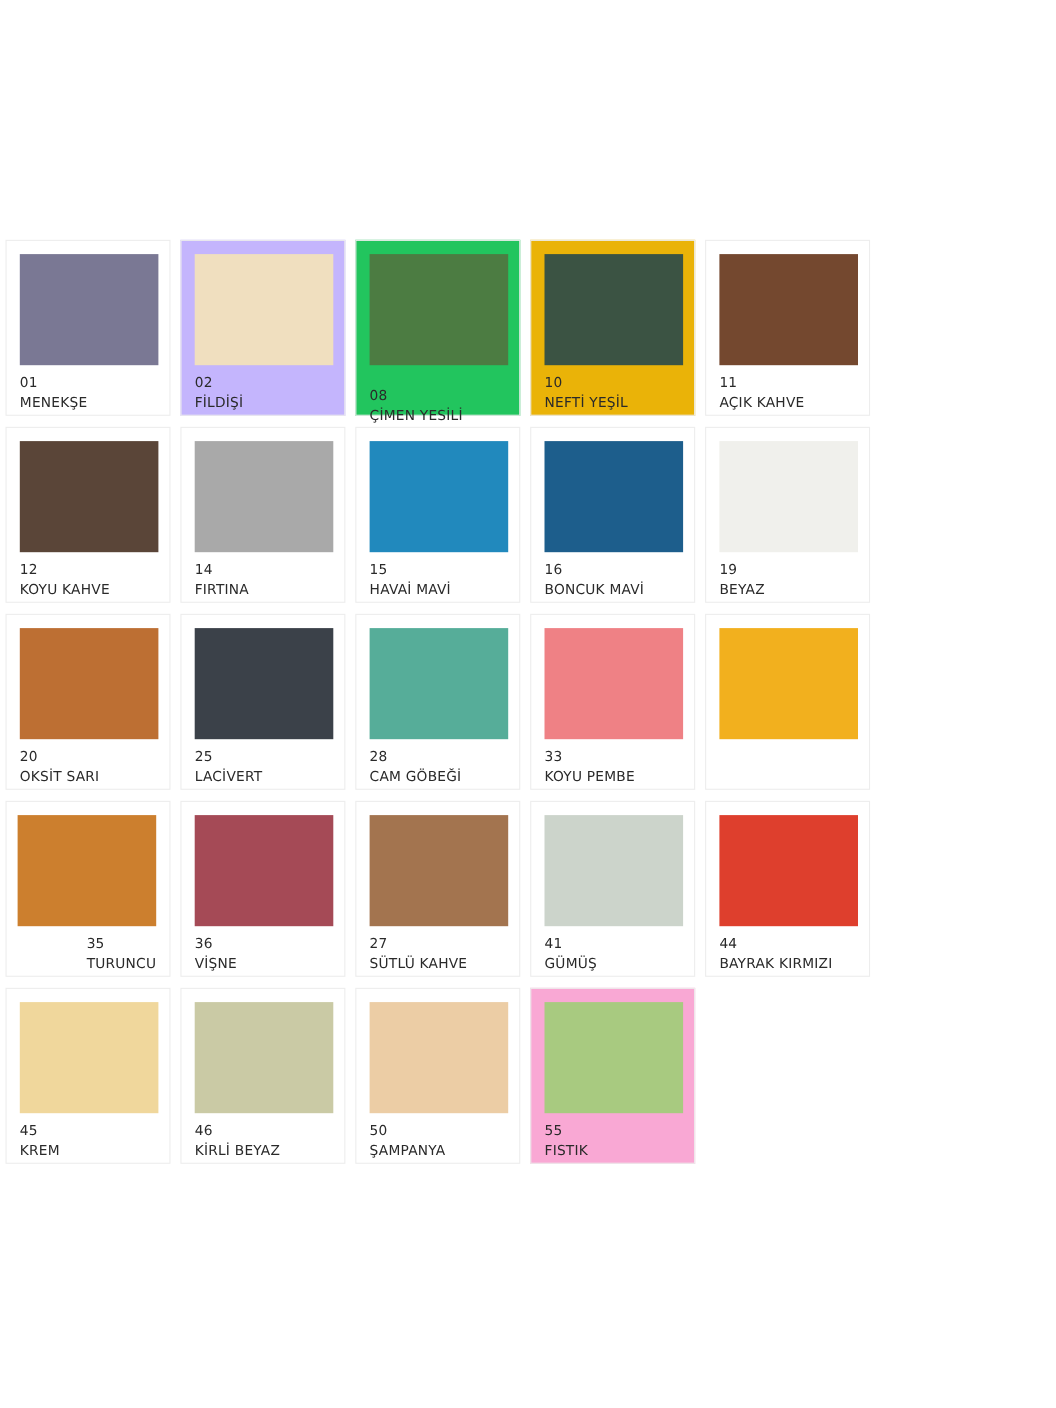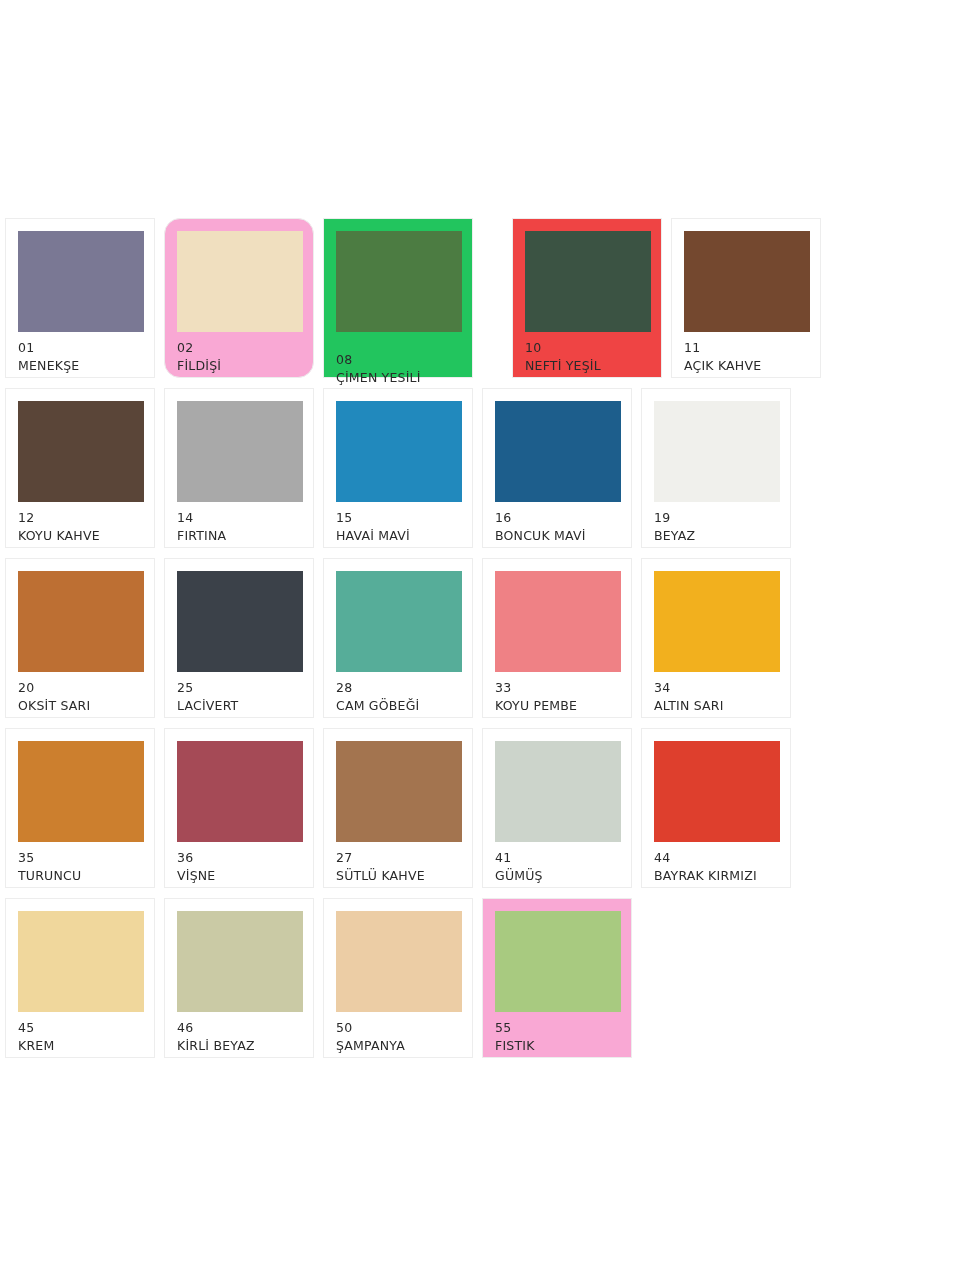--- a/index.html
+++ b/index.html
@@ -71,35 +71,35 @@
 
 <div id="page">
   <div id="palette-grid">
       <div class="swatch-card" style="border-color: rgb(237, 237, 237); background: rgb(255, 255, 255);">
         <div class="swatch-chip" style="background-color: rgb(122, 120, 148);"></div>
         <div class="swatch-meta">
           <div class="swatch-code">01</div>
           <div class="swatch-name">MENEKŞE</div>
         </div>
       </div>
-      <div class="swatch-card" style="border-color: rgb(237, 237, 237); background: #f9a8d4; border-radius: 16px;">
+      <div class="swatch-card" style="border-color: rgb(237, 237, 237); background: #c4b5fd;">
         <div class="swatch-chip" style="background-color: rgb(240, 223, 191);"></div>
         <div class="swatch-meta">
           <div class="swatch-code">02</div>
           <div class="swatch-name">FİLDİŞİ</div>
         </div>
       </div>
       <div class="swatch-card" style="border-color: rgb(237, 237, 237); background: #22c55e; gap: 12px;">
         <div class="swatch-chip" style="background-color: rgb(76, 124, 66);"></div>
         <div class="swatch-meta">
           <div class="swatch-code">08</div>
           <div class="swatch-name">ÇİMEN YESİLİ</div>
         </div>
       </div>
-      <div class="swatch-card" style="border-color: rgb(237, 237, 237); background: #ef4444; margin-left: 30px;">
+      <div class="swatch-card" style="border-color: rgb(237, 237, 237); background: #eab308;">
         <div class="swatch-chip" style="background-color: rgb(59, 83, 67);"></div>
         <div class="swatch-meta">
           <div class="swatch-code">10</div>
           <div class="swatch-name">NEFTİ YEŞİL</div>
         </div>
       </div>
       <div class="swatch-card" style="border-color: rgb(237, 237, 237); background: rgb(255, 255, 255);">
         <div class="swatch-chip" style="background-color: rgb(116, 72, 47);"></div>
         <div class="swatch-meta">
           <div class="swatch-code">11</div>
@@ -164,26 +164,22 @@
       </div>
       <div class="swatch-card" style="border-color: rgb(237, 237, 237); background: rgb(255, 255, 255);">
         <div class="swatch-chip" style="background-color: rgb(239, 129, 133);"></div>
         <div class="swatch-meta">
           <div class="swatch-code">33</div>
           <div class="swatch-name">KOYU PEMBE</div>
         </div>
       </div>
       <div class="swatch-card" style="border-color: rgb(237, 237, 237); background: rgb(255, 255, 255);">
         <div class="swatch-chip" style="background-color: rgb(242, 176, 30);"></div>
-        <div class="swatch-meta">
-          <div class="swatch-code">34</div>
-          <div class="swatch-name">ALTIN SARI</div>
-        </div>
-      </div>
-      <div class="swatch-card" style="border-color: rgb(237, 237, 237); background: rgb(255, 255, 255);">
+      </div>
+      <div class="swatch-card" style="border-color: rgb(237, 237, 237); background: rgb(255, 255, 255); align-items: flex-end;">
         <div class="swatch-chip" style="background-color: rgb(204, 127, 46);"></div>
         <div class="swatch-meta">
           <div class="swatch-code">35</div>
           <div class="swatch-name">TURUNCU</div>
         </div>
       </div>
       <div class="swatch-card" style="border-color: rgb(237, 237, 237); background: rgb(255, 255, 255);">
         <div class="swatch-chip" style="background-color: rgb(165, 74, 86);"></div>
         <div class="swatch-meta">
           <div class="swatch-code">36</div>

